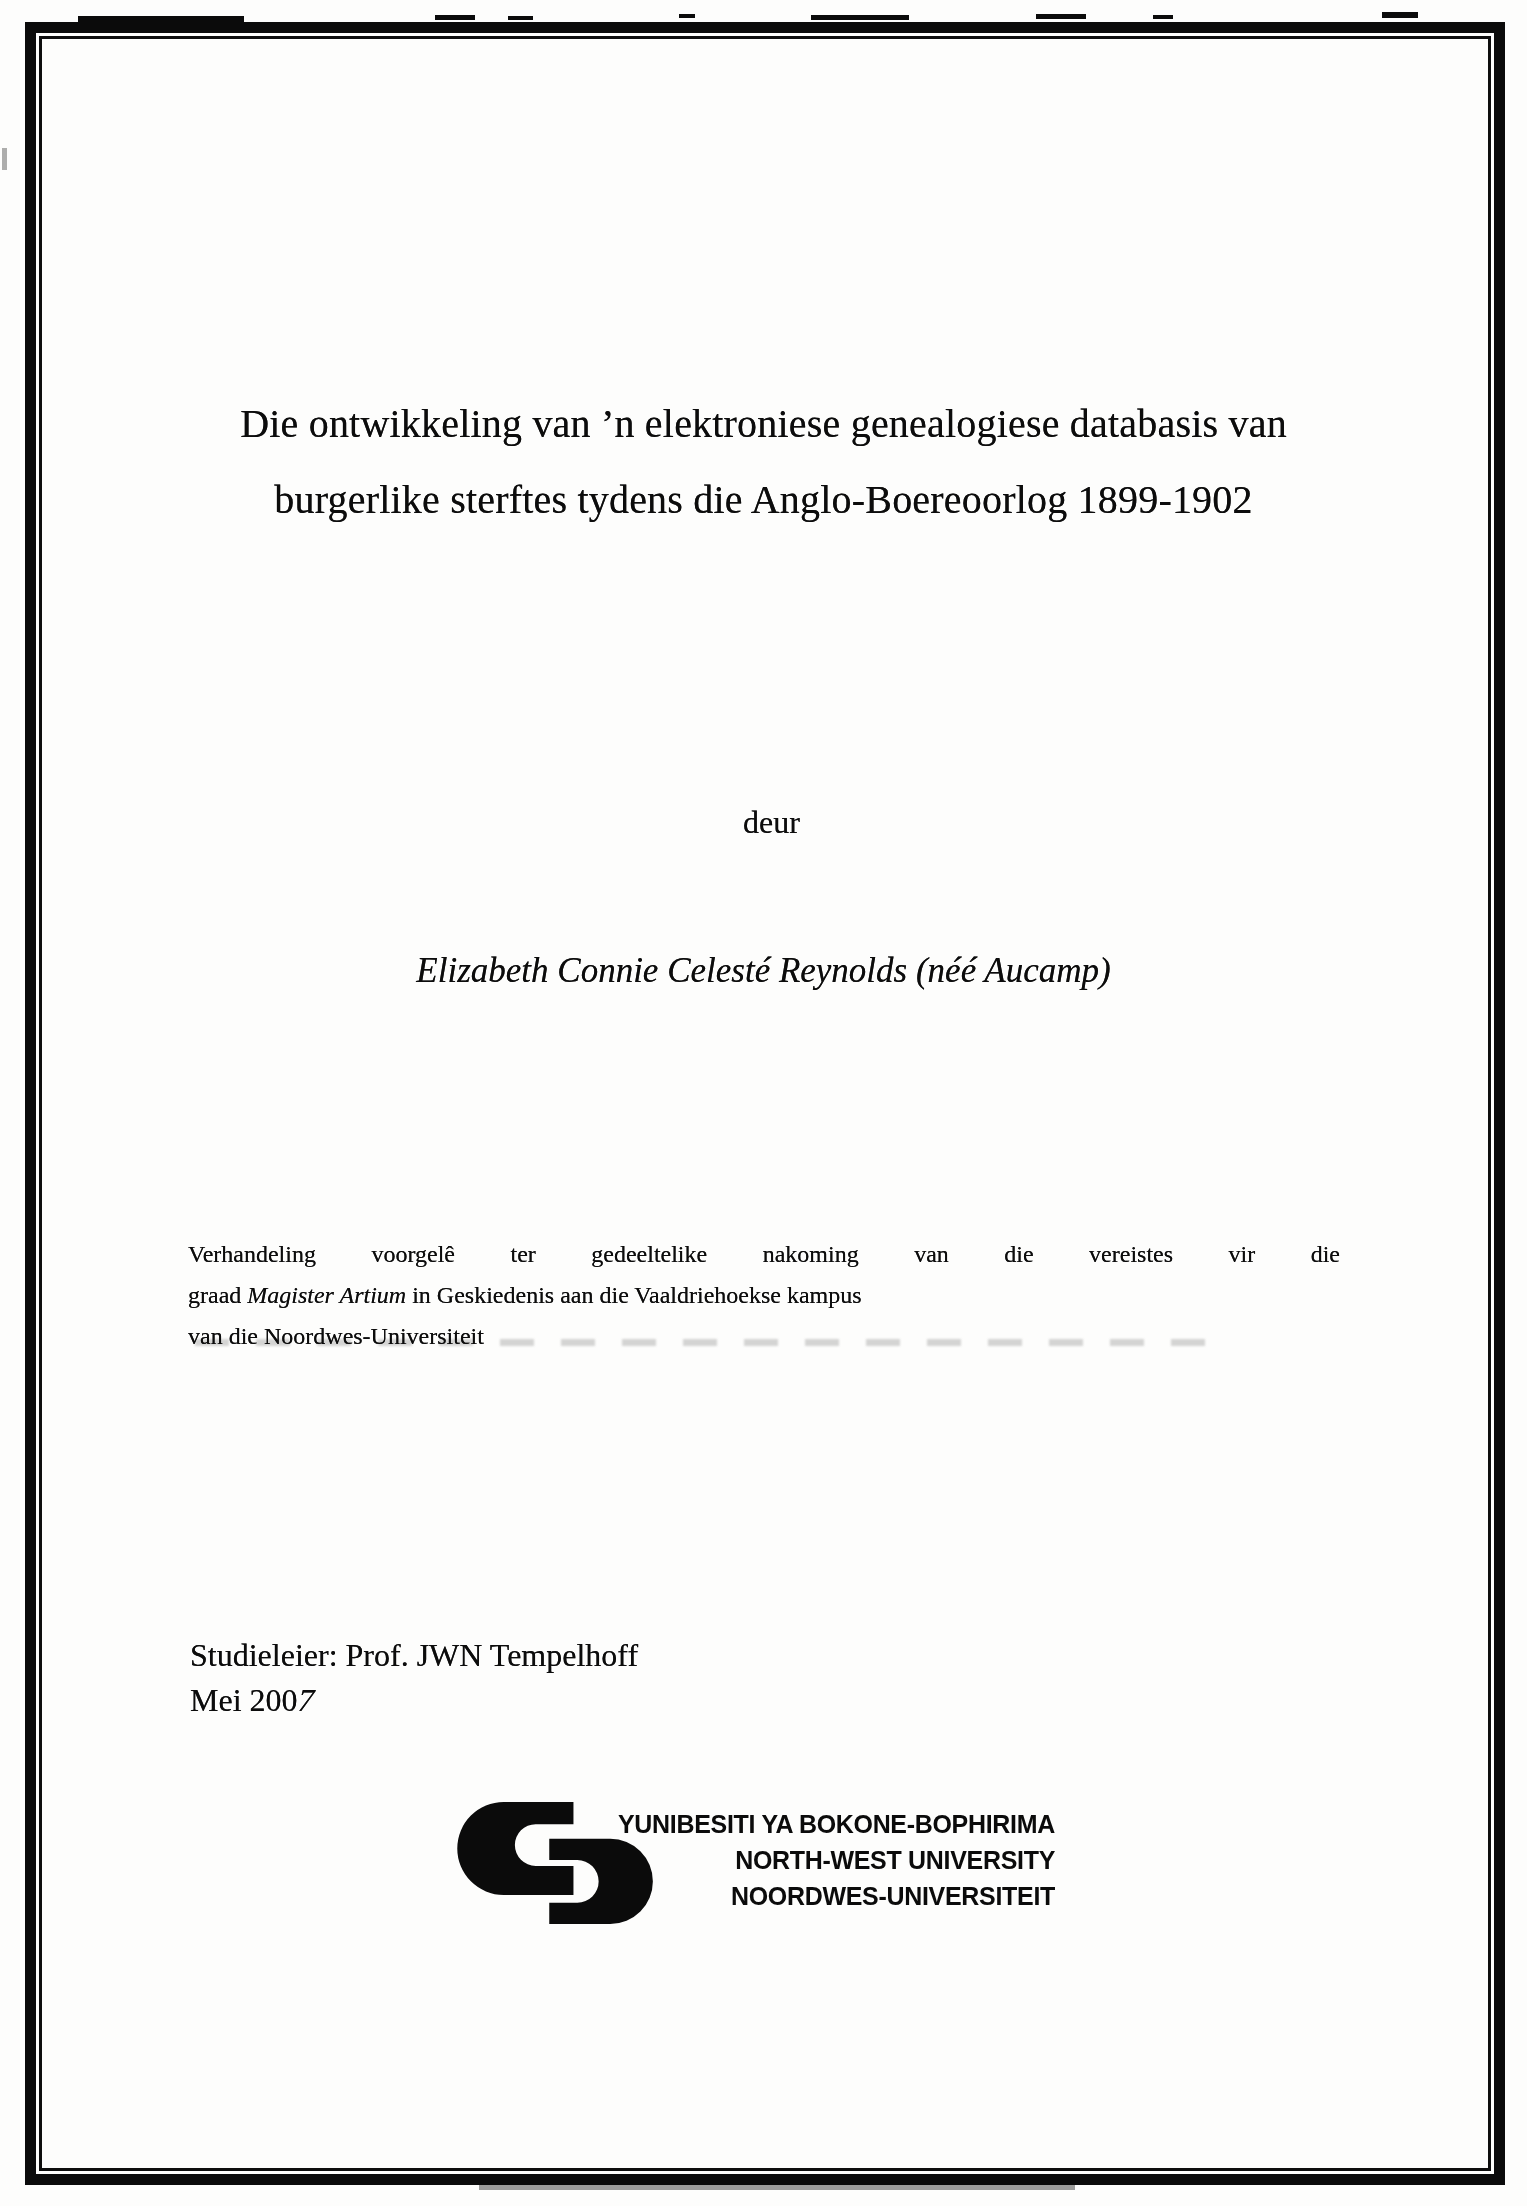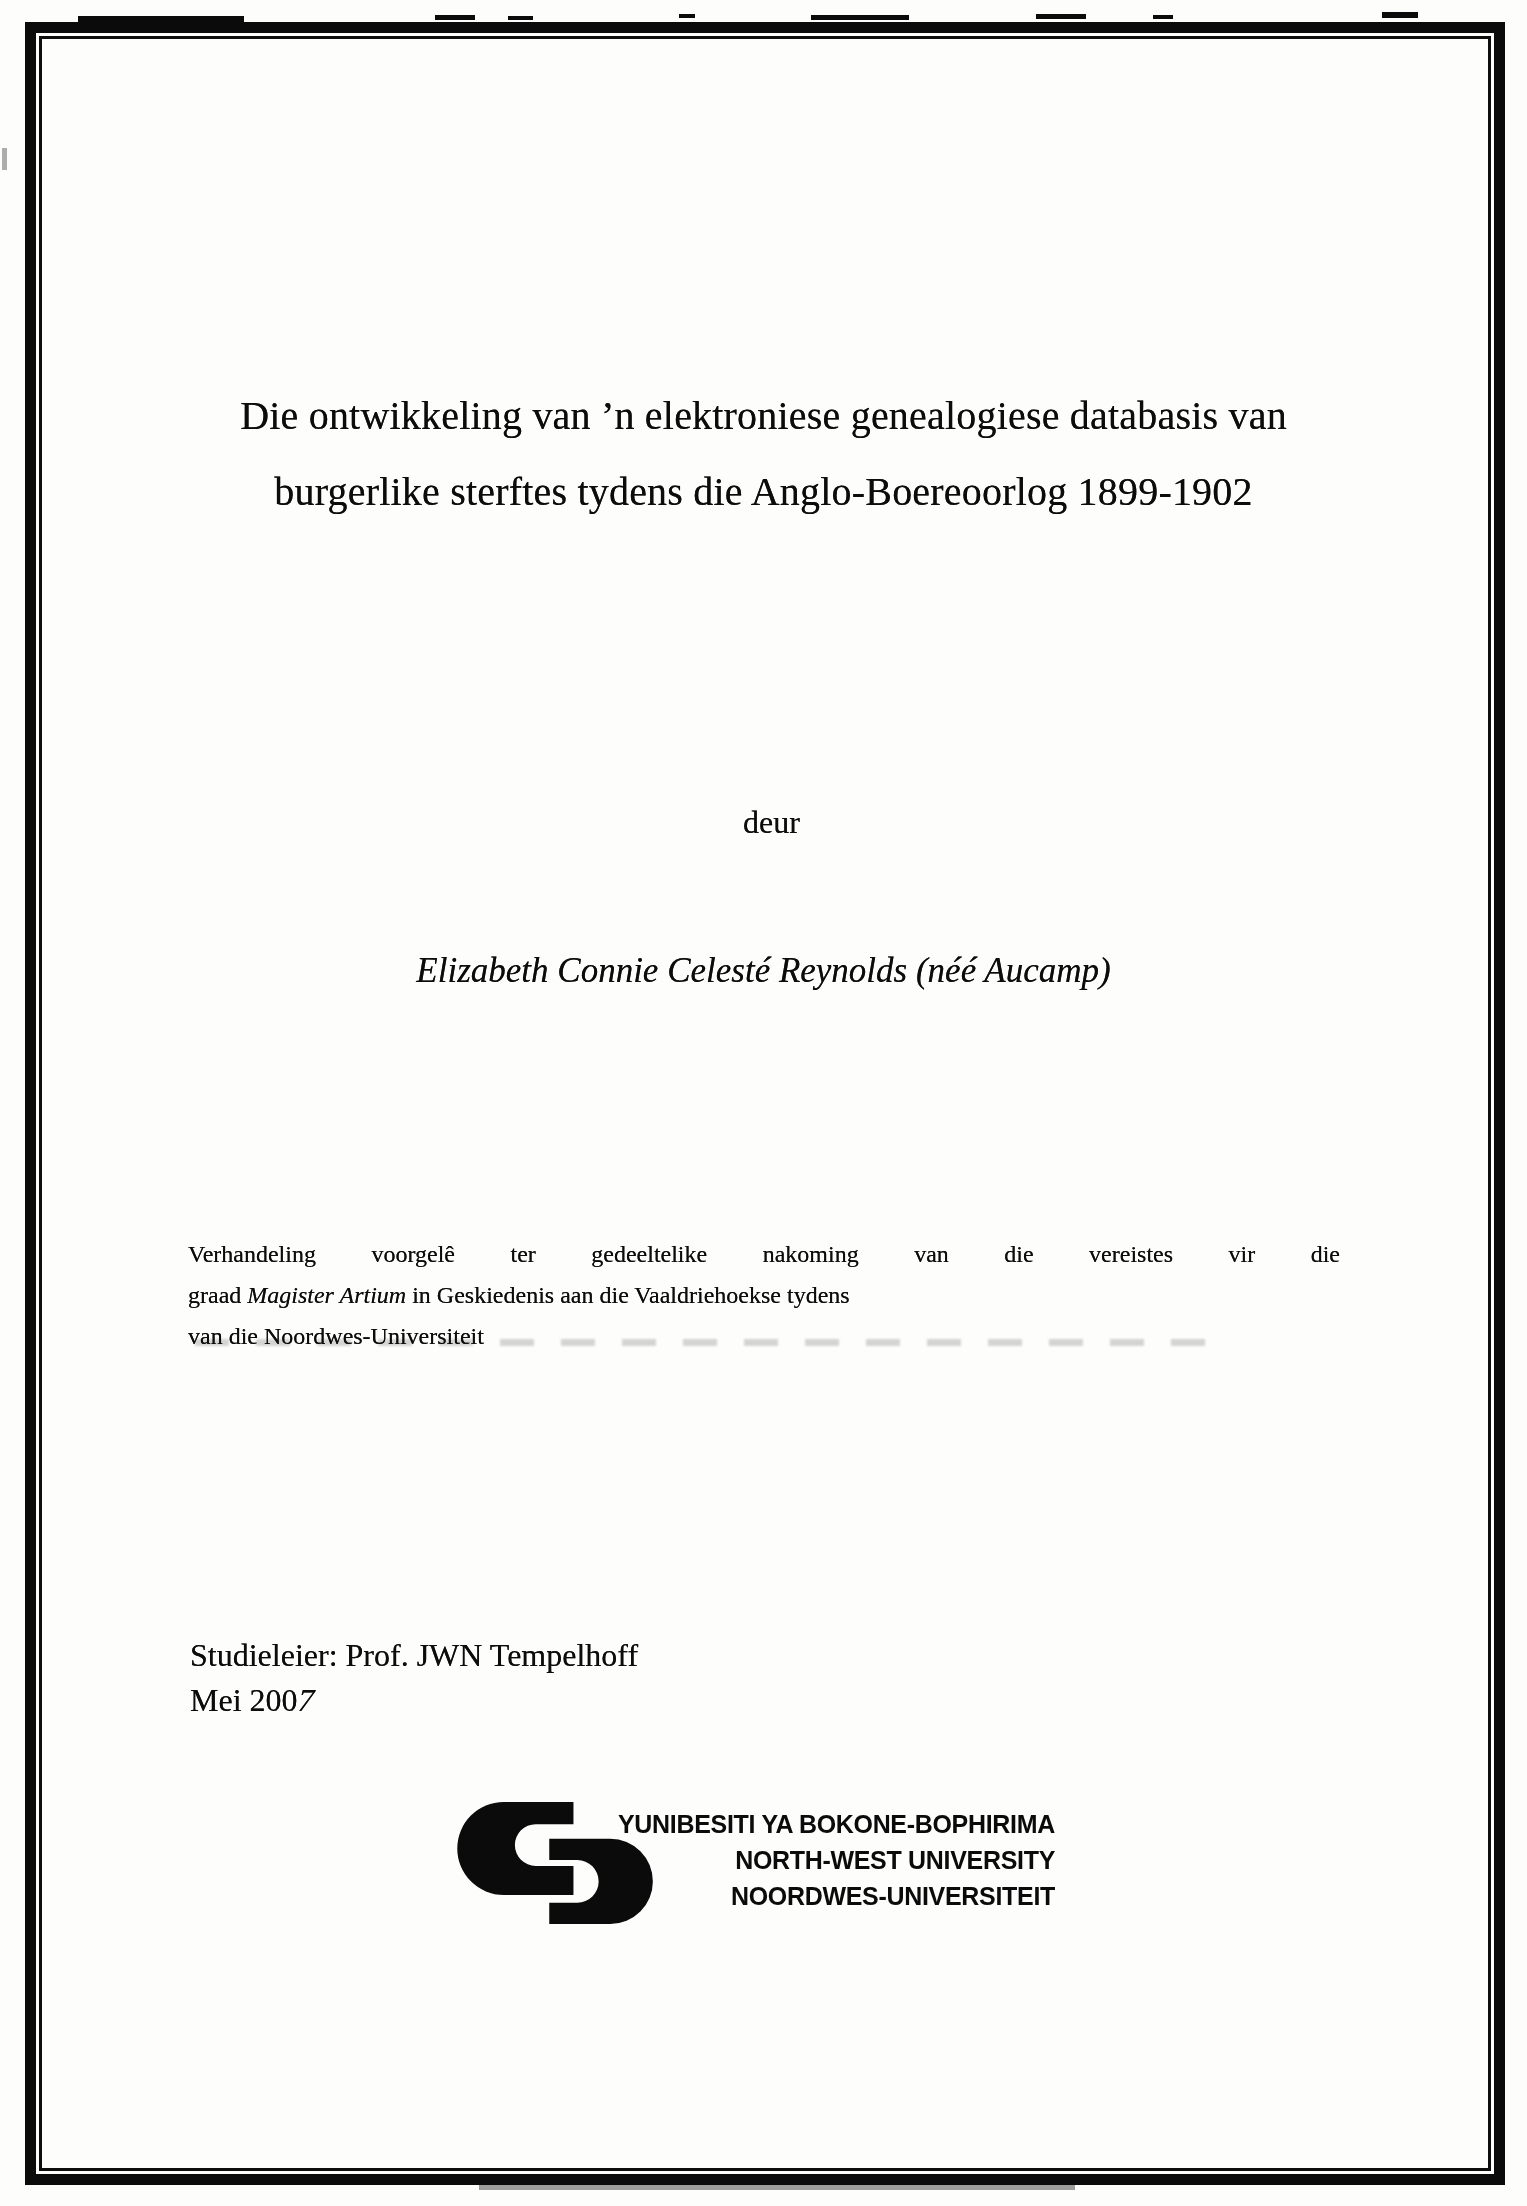--- a/index.html
+++ b/index.html
@@ -34,21 +34,21 @@
     filter: blur(1px);
   }
   .smudge-bottom {
     position: absolute; left: 479px; top: 2185px; width: 596px; height: 5px;
     background: rgba(40,40,40,.45); filter: blur(.6px);
   }
   .serif-ink { text-shadow: 0 0 .6px rgba(10,10,10,.8); }
 
   .title {
     position: absolute; left: 40px; right: 40px; top: 378px;
-    margin: 0; text-align: center; font-weight: normal;
+    margin: 8px; text-align: center; font-weight: normal;
     font-size: 40px; line-height: 76px; letter-spacing: .2px;
   }
   .title .tl { display: block; white-space: nowrap; }
 
   .byline {
     position: absolute; left: 0; right: 0; top: 804px;
     text-align: center; font-size: 32px; padding-left: 16px;
   }
   .author {
     position: absolute; left: 0; right: 0; top: 951px;
@@ -103,21 +103,21 @@
     <span class="tl">Die ontwikkeling van ’n elektroniese genealogiese databasis van</span>
     <span class="tl">burgerlike sterftes tydens die Anglo-Boereoorlog 1899-1902</span>
   </h1>
 
   <div class="byline serif-ink">deur</div>
 
   <div class="author serif-ink">Elizabeth Connie Celesté Reynolds (néé Aucamp)</div>
 
   <div class="statement serif-ink">
     <div class="just">Verhandeling voorgelê ter gedeeltelike nakoming van die vereistes vir die</div>
-    <div><span>graad </span><em>Magister Artium</em><span> in Geskiedenis aan die Vaaldriehoekse tydens</span></div>
+    <div><span>graad </span><em>Magister Artium</em><span> in Geskiedenis aan die Vaaldriehoekse kampus</span></div>
     <div>van die Noordwes-Universiteit</div>
   </div>
 
   <div class="supervisor-block serif-ink">
     <div>Studieleier: Prof. JWN Tempelhoff</div>
     <div><span>Mei 200</span><span class="seven">7</span></div>
   </div>
 
   <div>
     <svg class="logo-mark" width="200" height="122" viewBox="0 0 206 126" aria-hidden="true">

